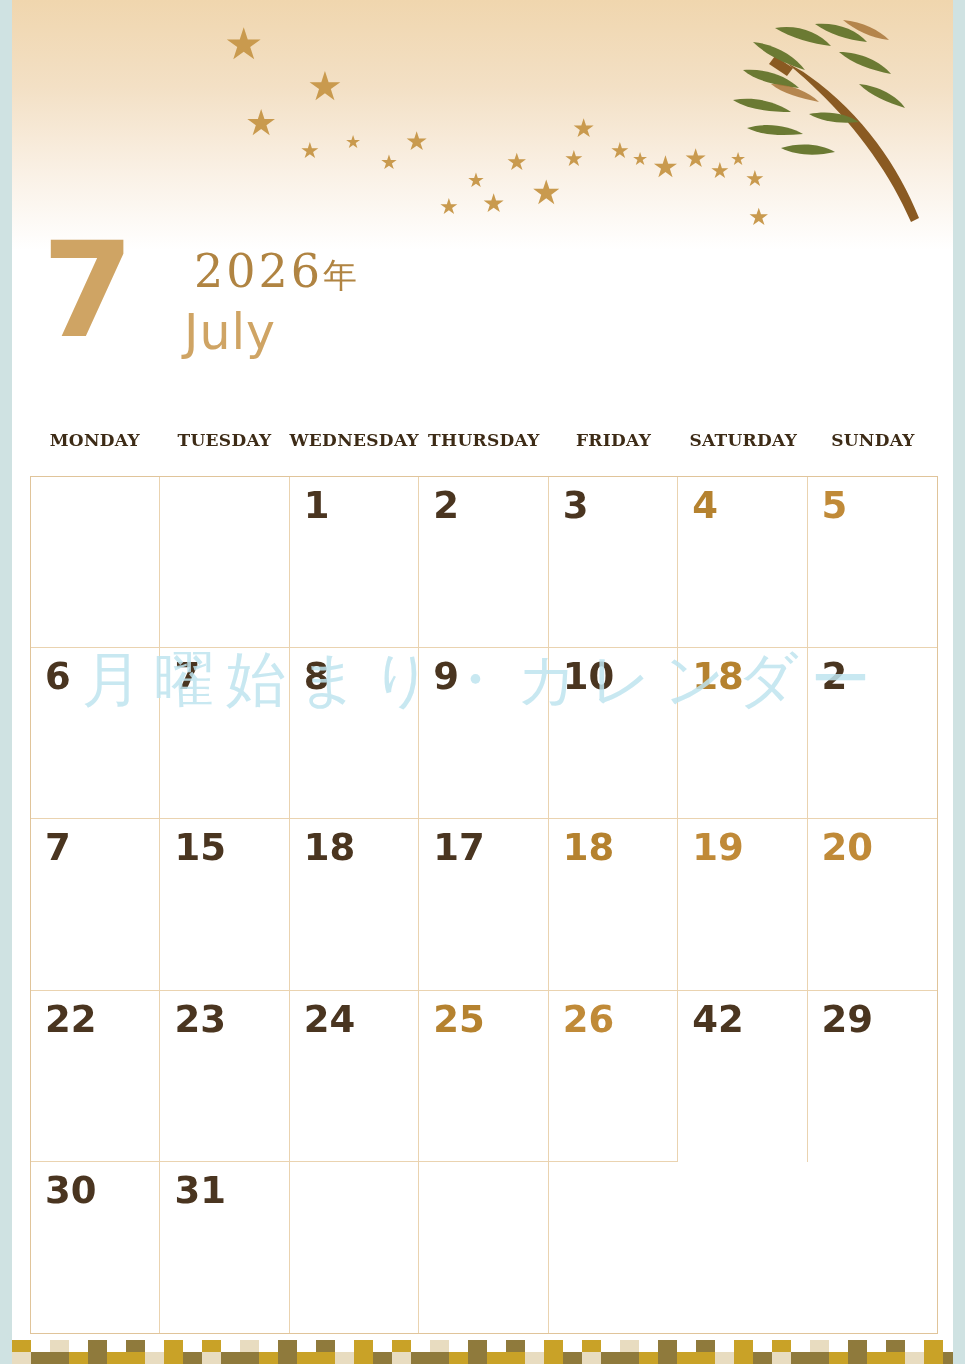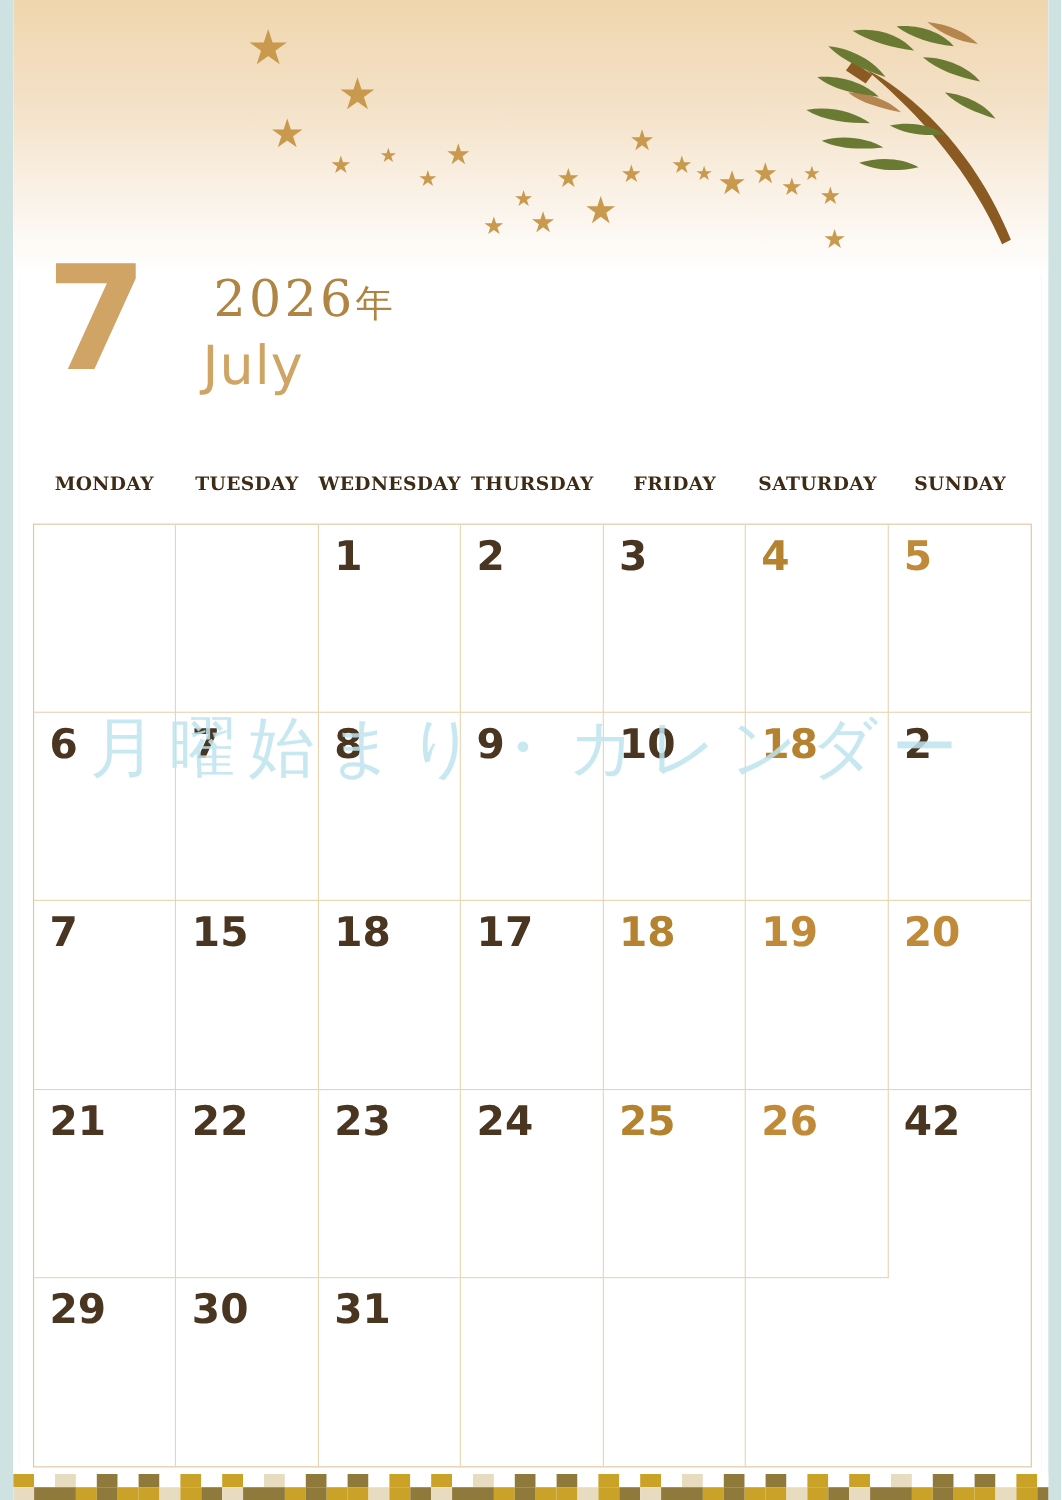--- a/index.html
+++ b/index.html
@@ -359,23 +359,20 @@
           <span class="daynum sat">18</span>
         </div>
       <div class="cell">
           <span class="daynum sun">19</span>
         </div>
 
       <div class="cell">
           <span class="daynum hol">20</span>
         </div>
       <div class="cell">
-          <span class="daynum">21</span>
-        </div>
-      <div class="cell">
           <span class="daynum">22</span>
         </div>
       <div class="cell">
           <span class="daynum">23</span>
         </div>
       <div class="cell">
           <span class="daynum">24</span>
         </div>
       <div class="cell">
           <span class="daynum sat">25</span>

